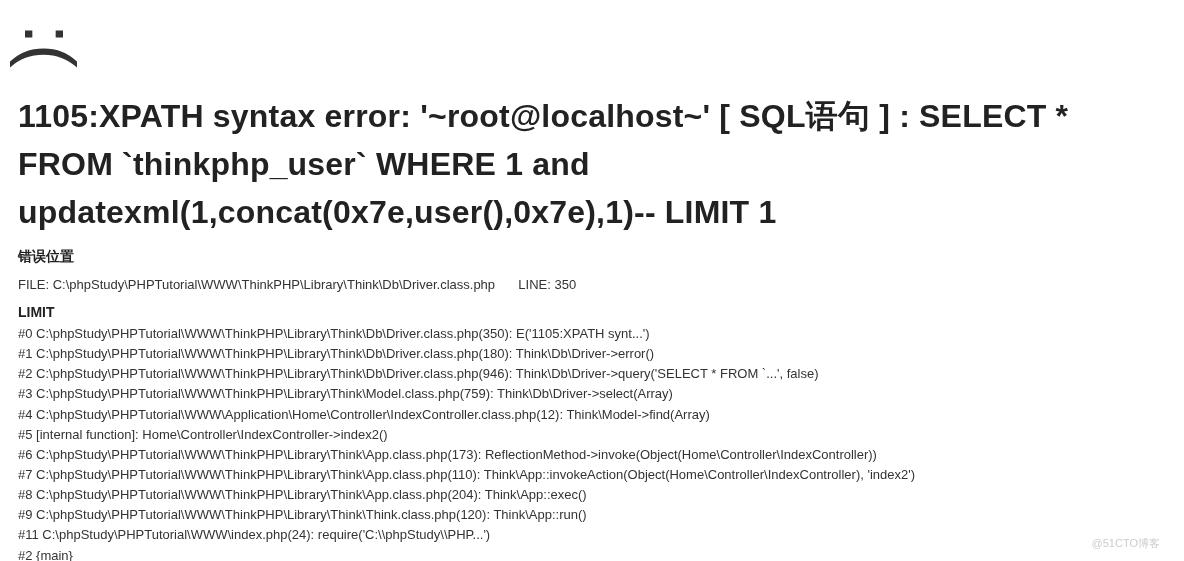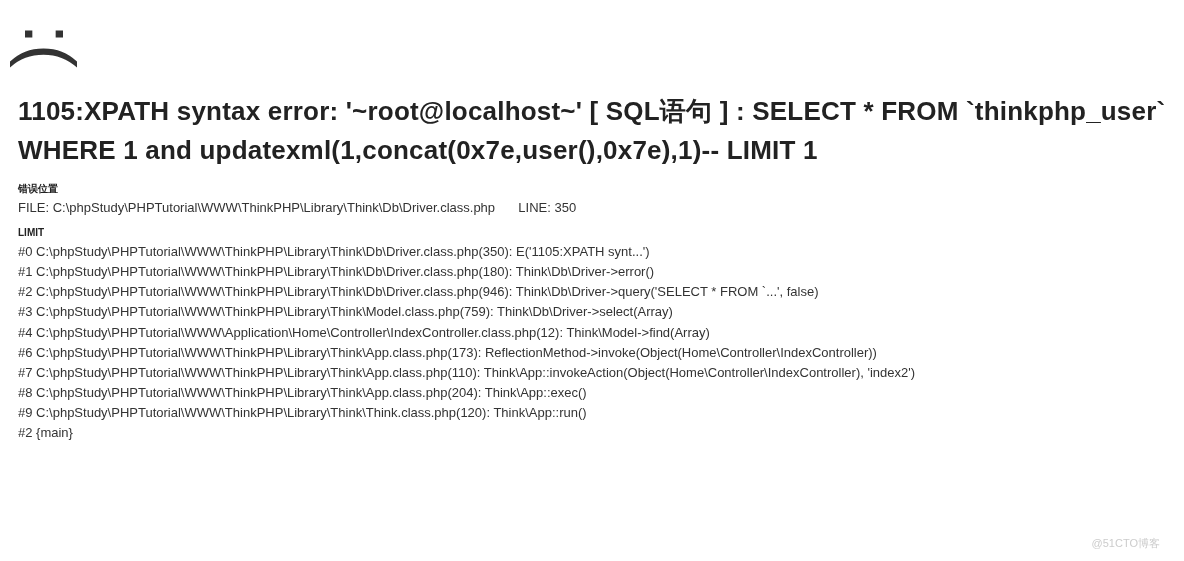--- a/index.html
+++ b/index.html
@@ -17,37 +17,37 @@
   .sad-face {
     font-size: 72px;
     font-weight: 300;
     color: #333;
     transform: rotate(90deg);
     display: inline-block;
     margin-left: 10px;
     line-height: 1;
   }
   .error-message {
-    font-size: 26px;
+    font-size: 32px;
     font-weight: 700;
     color: #222;
     margin-top: 10px;
     line-height: 1.5;
     letter-spacing: 0.2px;
   }
   .section-label {
-    font-size: 10px;
+    font-size: 14px;
     font-weight: 700;
     color: #222;
     margin-top: 12px;
   }
   .file-line {
     font-size: 13px;
     color: #333;
-    margin-top: 4px;
+    margin-top: 11px;
   }
   .file-line .gap {
     display: inline-block;
     width: 16px;
   }
   .trace-list {
     margin-top: 4px;
   }
   .trace-line {
     font-size: 13px;
@@ -82,23 +82,25 @@
 </div>
 
 <div class="section-label">LIMIT</div>
 
 <div class="trace-list" id="trace-list">
     <div class="trace-line">#0 C:\phpStudy\PHPTutorial\WWW\ThinkPHP\Library\Think\Db\Driver.class.php(350): E('1105:XPATH synt...')</div>
     <div class="trace-line">#1 C:\phpStudy\PHPTutorial\WWW\ThinkPHP\Library\Think\Db\Driver.class.php(180): Think\Db\Driver-&gt;error()</div>
     <div class="trace-line">#2 C:\phpStudy\PHPTutorial\WWW\ThinkPHP\Library\Think\Db\Driver.class.php(946): Think\Db\Driver-&gt;query('SELECT * FROM `...', false)</div>
     <div class="trace-line">#3 C:\phpStudy\PHPTutorial\WWW\ThinkPHP\Library\Think\Model.class.php(759): Think\Db\Driver-&gt;select(Array)</div>
     <div class="trace-line">#4 C:\phpStudy\PHPTutorial\WWW\Application\Home\Controller\IndexController.class.php(12): Think\Model-&gt;find(Array)</div>
+    <div class="trace-line">#5 [internal function]: Home\Controller\IndexController-&gt;index2()</div>
     <div class="trace-line">#6 C:\phpStudy\PHPTutorial\WWW\ThinkPHP\Library\Think\App.class.php(173): ReflectionMethod-&gt;invoke(Object(Home\Controller\IndexController))</div>
     <div class="trace-line">#7 C:\phpStudy\PHPTutorial\WWW\ThinkPHP\Library\Think\App.class.php(110): Think\App::invokeAction(Object(Home\Controller\IndexController), 'index2')</div>
     <div class="trace-line">#8 C:\phpStudy\PHPTutorial\WWW\ThinkPHP\Library\Think\App.class.php(204): Think\App::exec()</div>
     <div class="trace-line">#9 C:\phpStudy\PHPTutorial\WWW\ThinkPHP\Library\Think\Think.class.php(120): Think\App::run()</div>
+    <div class="trace-line">#11 C:\phpStudy\PHPTutorial\WWW\index.php(24): require('C:\\phpStudy\\PHP...')</div>
     <div class="trace-line">#2 {main}</div>
   </div>
 
 <div class="watermark">@51CTO博客</div>
 
 
 
 
 </body></html>

